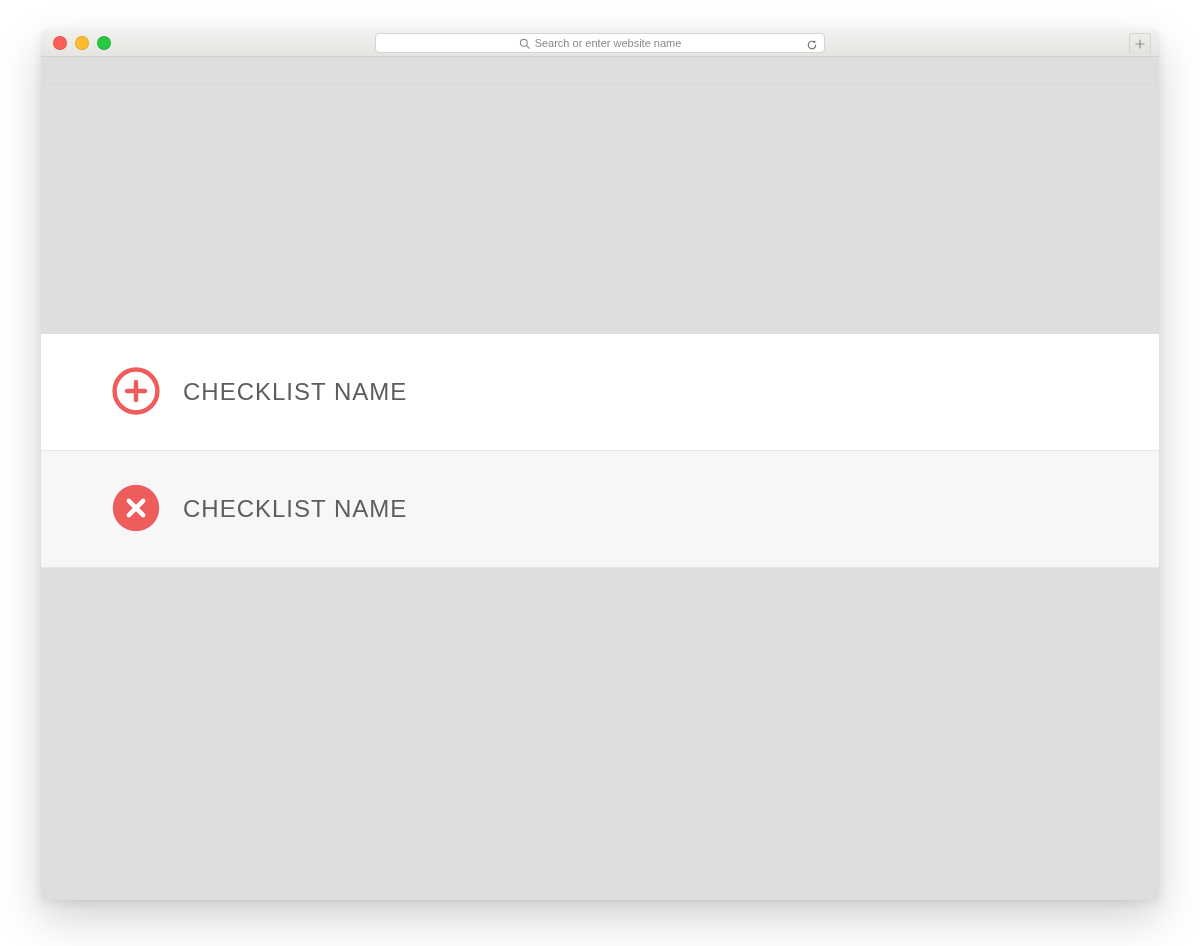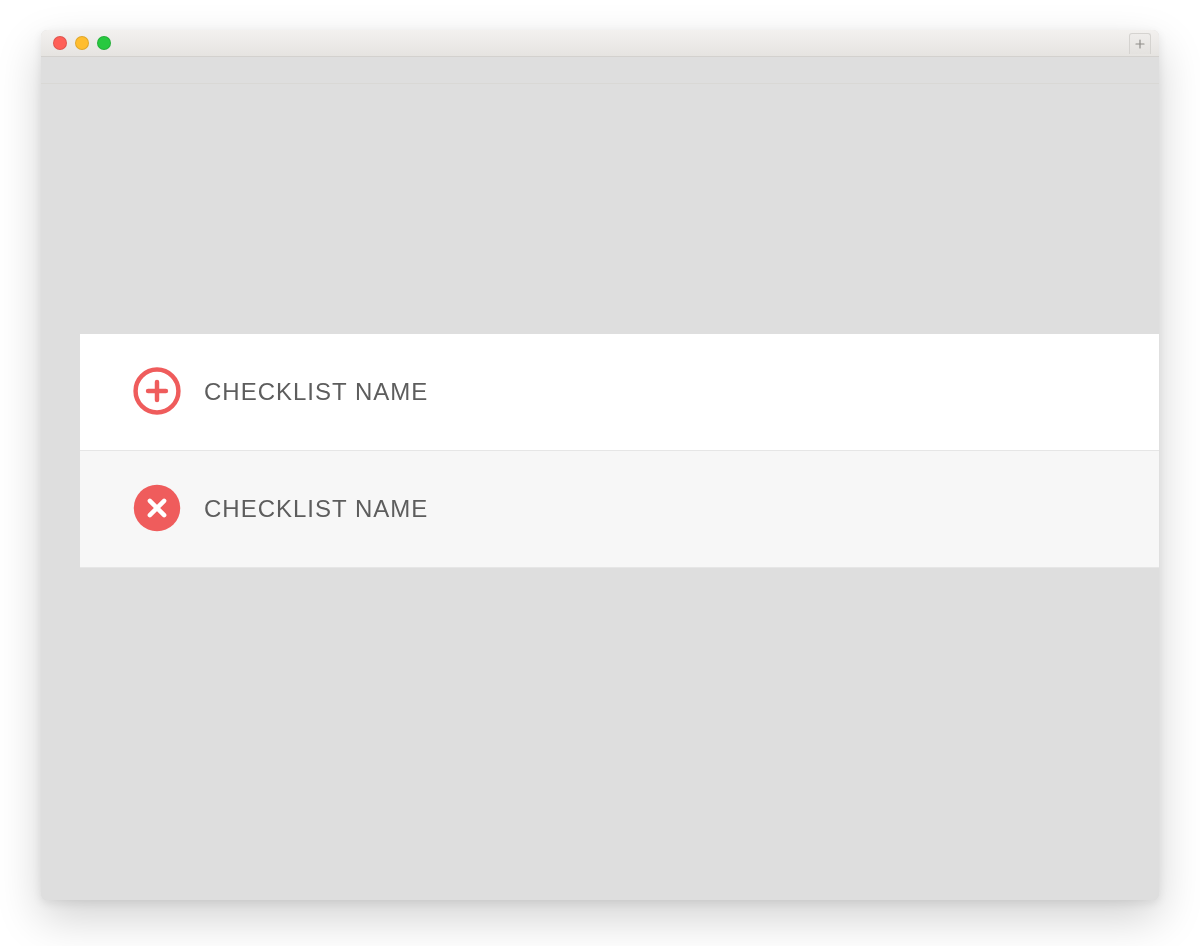--- a/index.html
+++ b/index.html
@@ -125,24 +125,23 @@
     display: flex;
     flex-direction: column;
   }
 
   .spacer-top { height: 250px; }
 
   .row {
     display: flex;
     align-items: center;
     height: 116px;
-    padding-left: 52px;
+    padding-left: 70px;
     gap: 22px;
     border-bottom: 1px solid #e6e6e6;
-    margin-left: 39px;
   }
   .row.add    { background: #ffffff; }
   .row.remove { background: #f7f7f7; }
 
   .label {
     font-size: 24px;
     letter-spacing: 1px;
     color: #5d5d5d;
     text-transform: uppercase;
     font-weight: 400;
@@ -193,20 +192,39 @@
 
 <div class="window">
 
   <div class="title-bar">
     <div class="traffic-lights">
       <div class="tl close"></div>
       <div class="tl min"></div>
       <div class="tl zoom"></div>
     </div>
 
+    <div class="addr-wrap">
+      <div class="addr">
+        <div class="addr-center">
+          <span>
+            <svg width="11" height="11" viewBox="0 0 16 16">
+              <circle cx="7" cy="7" r="5" fill="none" stroke="#8b8986" stroke-width="1.5"></circle>
+              <line x1="11" y1="11" x2="15" y2="15" stroke="#8b8986" stroke-width="1.5" stroke-linecap="round"></line>
+            </svg>
+          </span>
+          <span>Search or enter website name</span>
+        </div>
+        <span class="reload">
+          <svg width="12" height="12" viewBox="0 0 16 16">
+            <path d="M13 8a5 5 0 1 1-1.7-3.75" fill="none" stroke="#6f6d6a" stroke-width="1.5" stroke-linecap="round"></path>
+            <path d="M12 1.5 L12.8 5 L9.3 4.2 Z" fill="#6f6d6a"></path>
+          </svg>
+        </span>
+      </div>
+    </div>
 
     <div class="new-tab">
       <span>
         <svg width="10" height="10" viewBox="0 0 10 10">
           <line x1="5" y1="1" x2="5" y2="9" stroke="#8d8b88" stroke-width="1.2" stroke-linecap="round"></line>
           <line x1="1" y1="5" x2="9" y2="5" stroke="#8d8b88" stroke-width="1.2" stroke-linecap="round"></line>
         </svg>
       </span>
     </div>
   </div>

